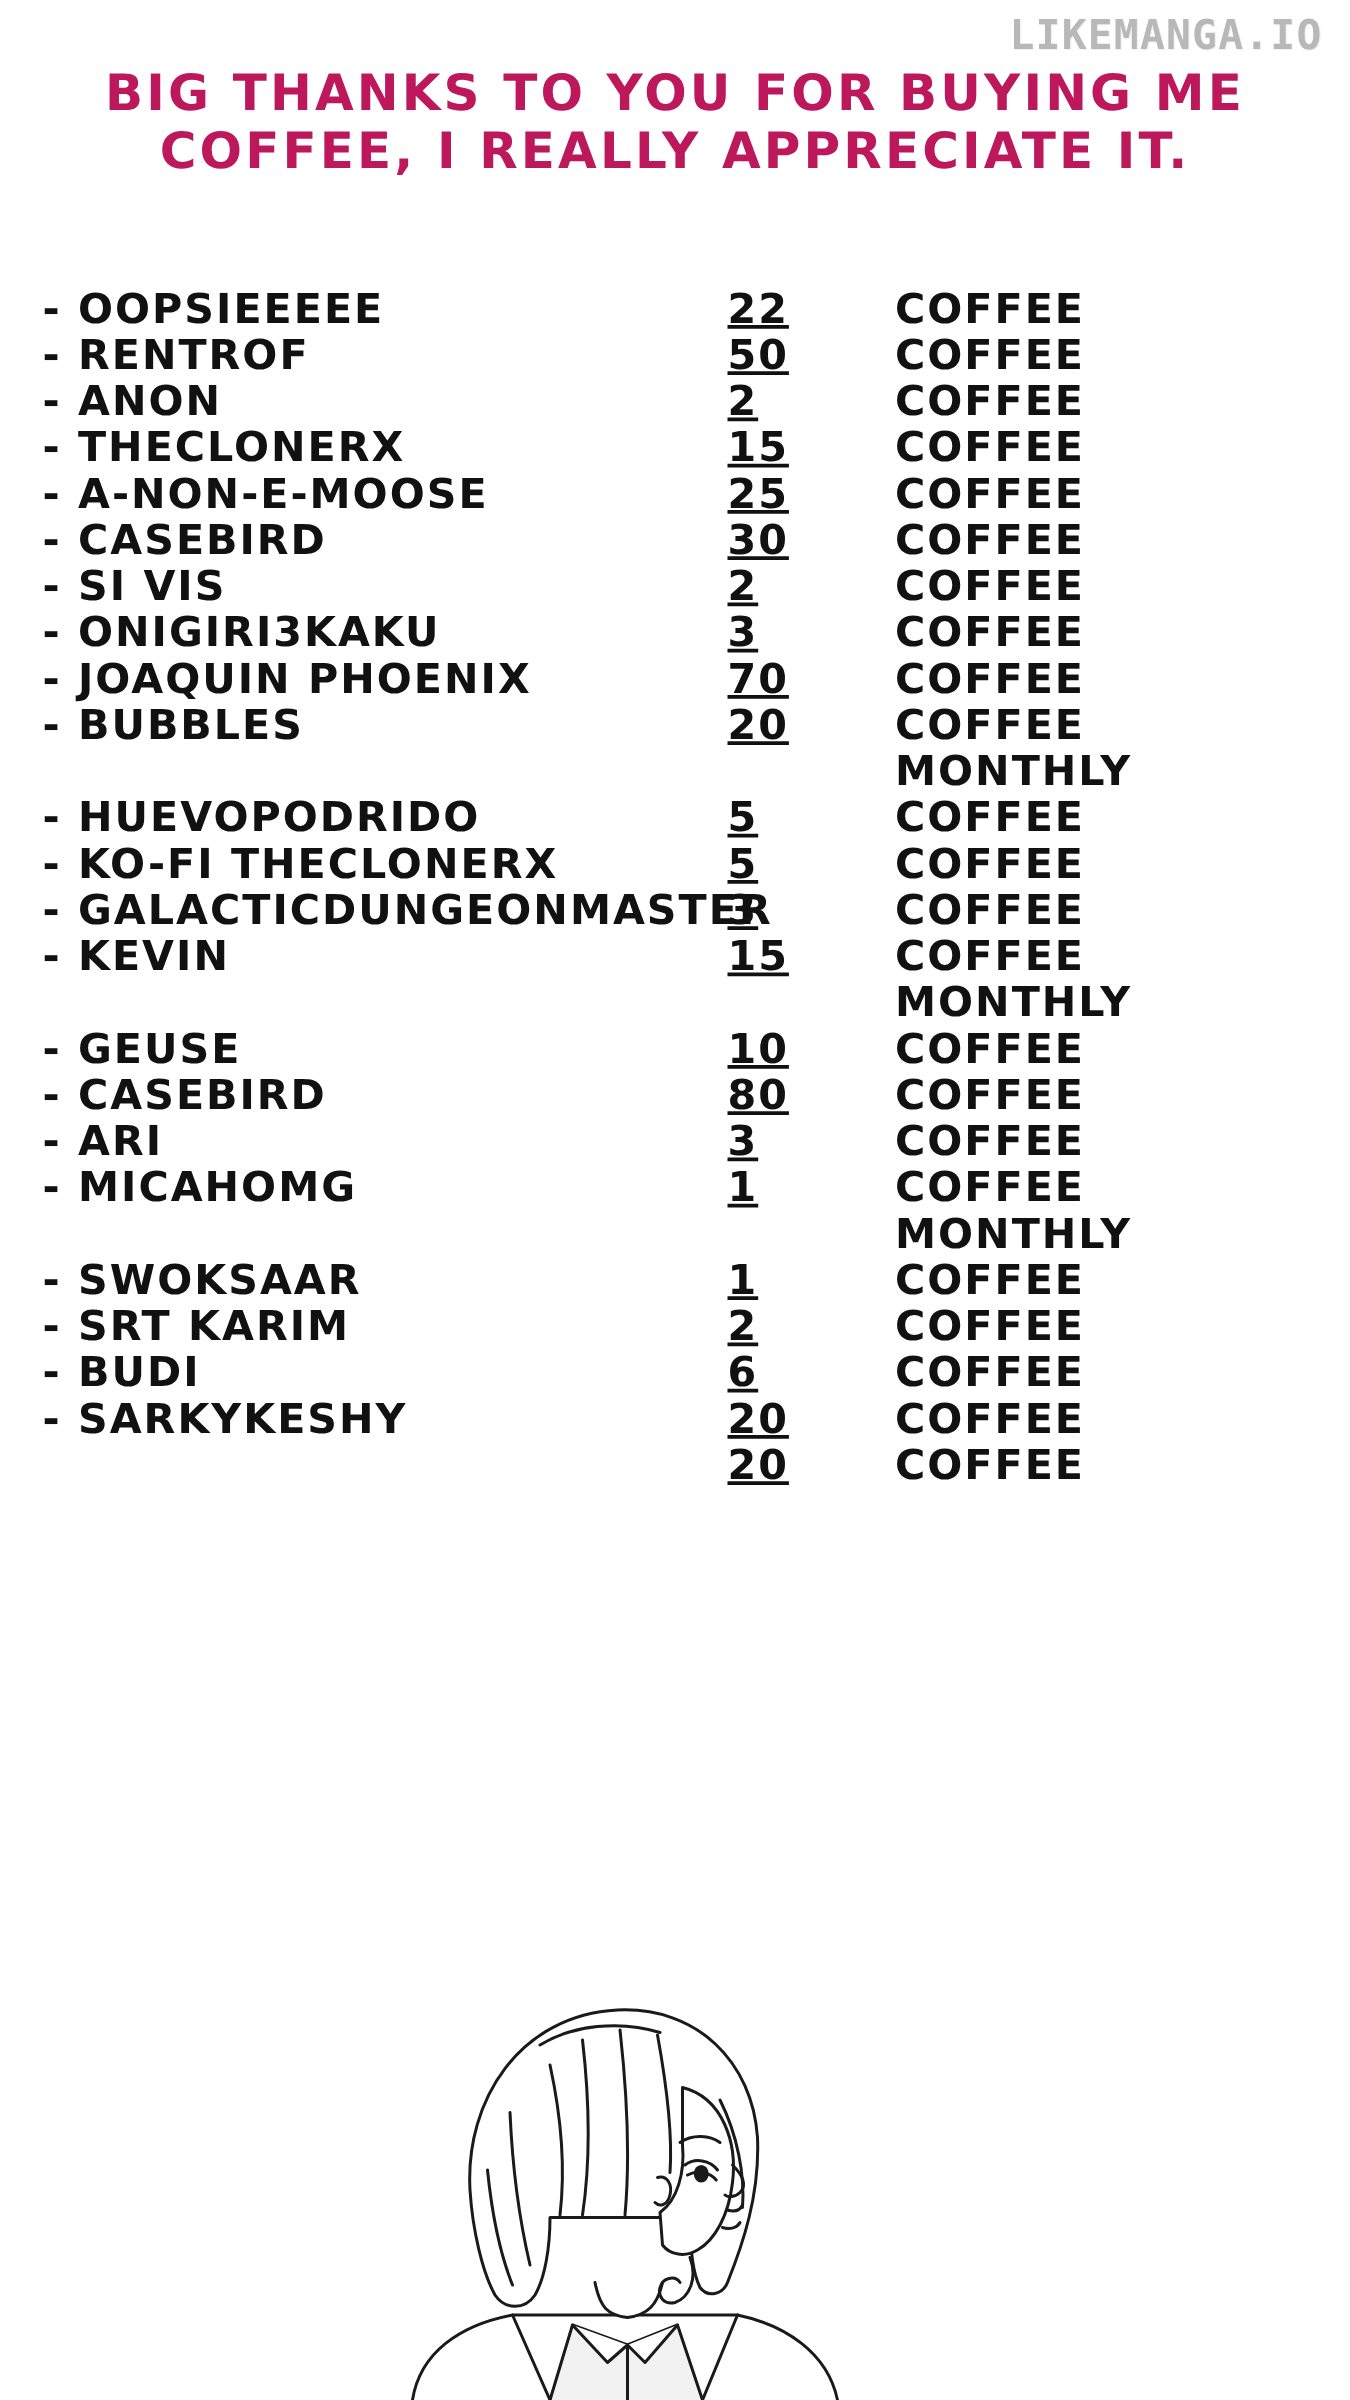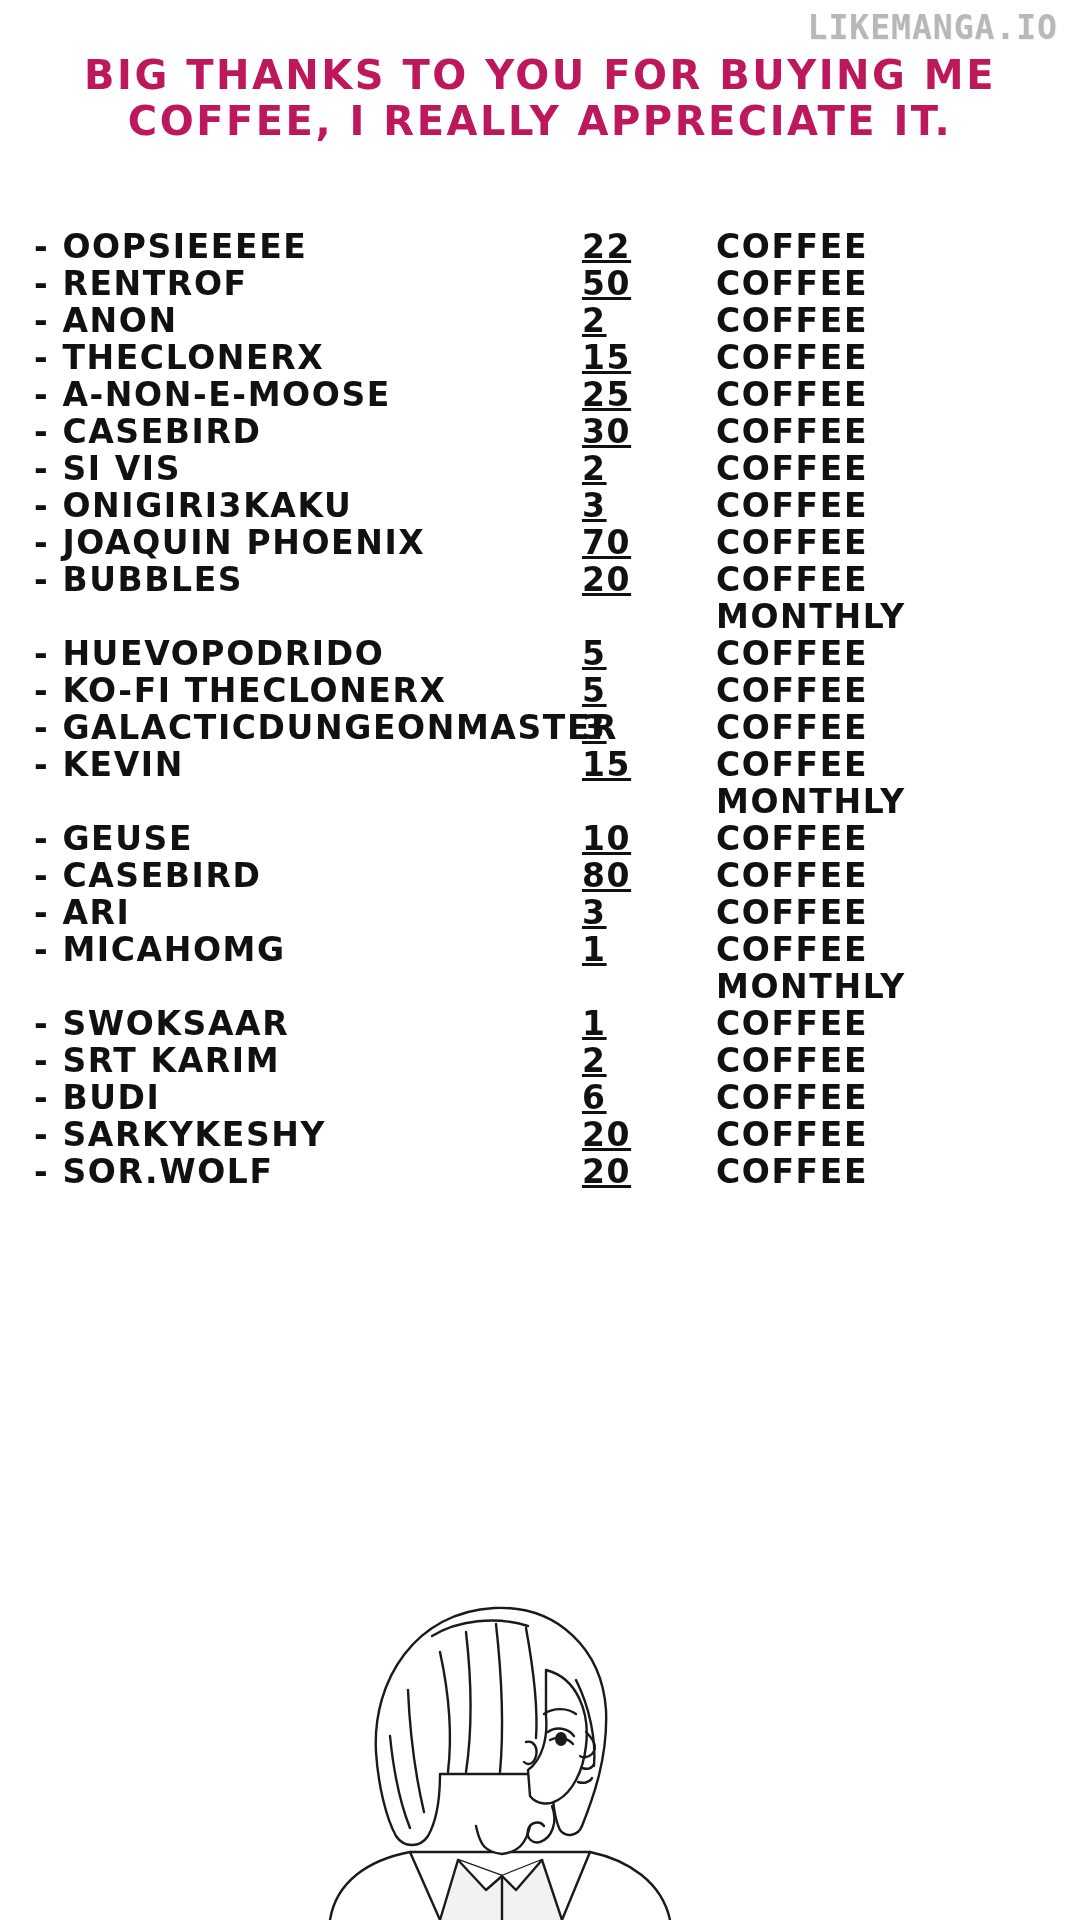--- a/index.html
+++ b/index.html
@@ -258,21 +258,20 @@
       </span>
     </div>
     <div class="donor-row">
       <span class="donor-name">- SARKYKESHY</span>
       <span class="donor-amount">20</span>
       <span class="donor-tier">
         <span class="tier-main">COFFEE</span>
       </span>
     </div>
     <div class="donor-row">
-      <span class="donor-name">- SOR.WOLF</span>
       <span class="donor-amount">20</span>
       <span class="donor-tier">
         <span class="tier-main">COFFEE</span>
       </span>
     </div>
   </div>
 
 <div id="illustration">
   <svg viewBox="0 0 420 360" width="420" height="360" xmlns="http://www.w3.org/2000/svg">
     <g fill="none" stroke="#1a1a1a" stroke-width="2.4" stroke-linecap="round" stroke-linejoin="round">

